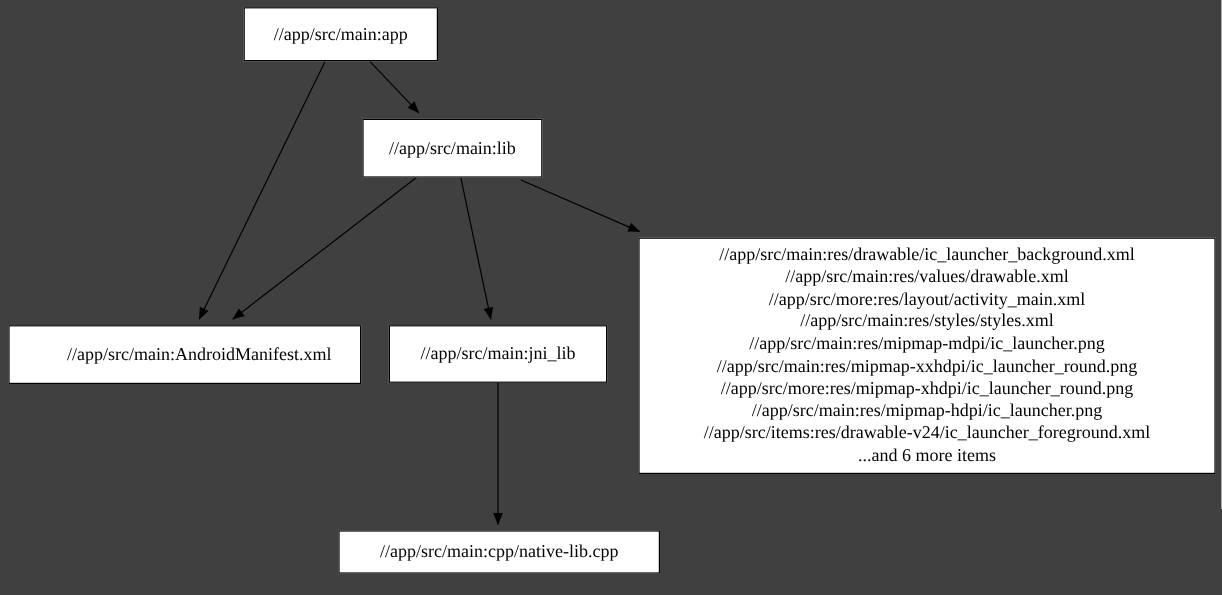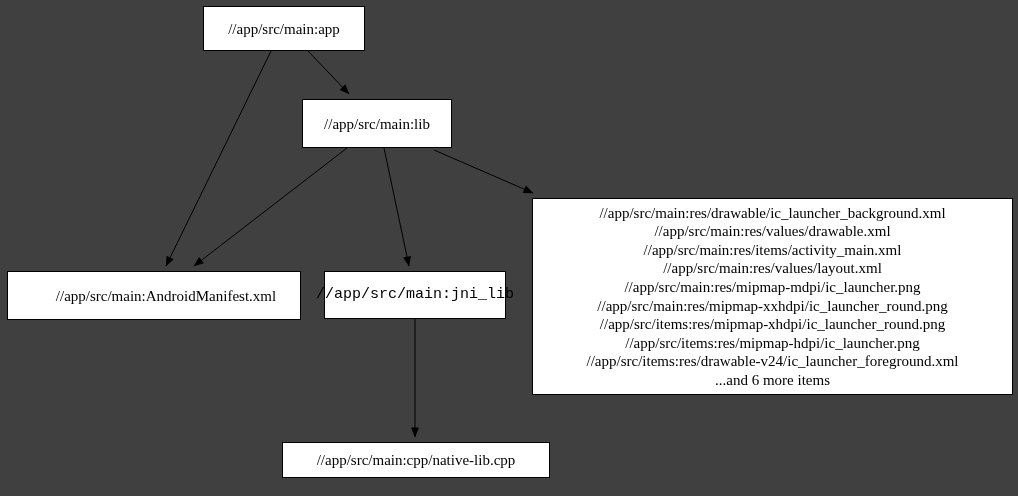--- a/index.html
+++ b/index.html
@@ -39,21 +39,21 @@
   }
   .node.multiline {
     flex-direction: column;
     justify-content: center;
     line-height: 18.6px;
     padding: 20px 6px;
   }
   #node-app        { left: 203px; top: 6px;   width: 162px; height: 45px; }
   #node-lib        { left: 302px; top: 99px;  width: 150px; height: 49px; }
   #node-manifest   { left: 7px;   top: 271px; width: 294px; height: 49px; padding-left: 24px; }
-  #node-jni        { left: 324px; top: 271px; width: 182px; height: 48px; font-family: Liberation Mono, monospace; }
+  #node-jni        { left: 324px; top: 271px; width: 182px; height: 48px; }
   #node-resources  { left: 532px; top: 198px; width: 481px; height: 197px; }
   #node-cpp        { left: 282px; top: 442px; width: 268px; height: 36px; }
   .edge-line {
     stroke: #000000;
     stroke-width: 1;
     fill: none;
   }
 </style>
 </head>
 <body>
@@ -86,26 +86,26 @@
     <span>//app/src/main:AndroidManifest.xml</span>
   </div>
 
   <div class="node" id="node-jni">
     <span>//app/src/main:jni_lib</span>
   </div>
 
   <div class="node multiline" id="node-resources">
     <div>//app/src/main:res/drawable/ic_launcher_background.xml</div>
     <div>//app/src/main:res/values/drawable.xml</div>
-    <div>//app/src/main:res/items/activity_main.xml</div>
-    <div>//app/src/main:res/values/layout.xml</div>
+    <div>//app/src/more:res/layout/activity_main.xml</div>
+    <div>//app/src/main:res/styles/styles.xml</div>
     <div>//app/src/main:res/mipmap-mdpi/ic_launcher.png</div>
     <div>//app/src/main:res/mipmap-xxhdpi/ic_launcher_round.png</div>
-    <div>//app/src/items:res/mipmap-xhdpi/ic_launcher_round.png</div>
-    <div>//app/src/items:res/mipmap-hdpi/ic_launcher.png</div>
+    <div>//app/src/more:res/mipmap-xhdpi/ic_launcher_round.png</div>
+    <div>//app/src/main:res/mipmap-hdpi/ic_launcher.png</div>
     <div>//app/src/items:res/drawable-v24/ic_launcher_foreground.xml</div>
     <div>...and 6 more items</div>
   </div>
 
   <div class="node" id="node-cpp">
     <span>//app/src/main:cpp/native-lib.cpp</span>
   </div>
 
 </div>
 

